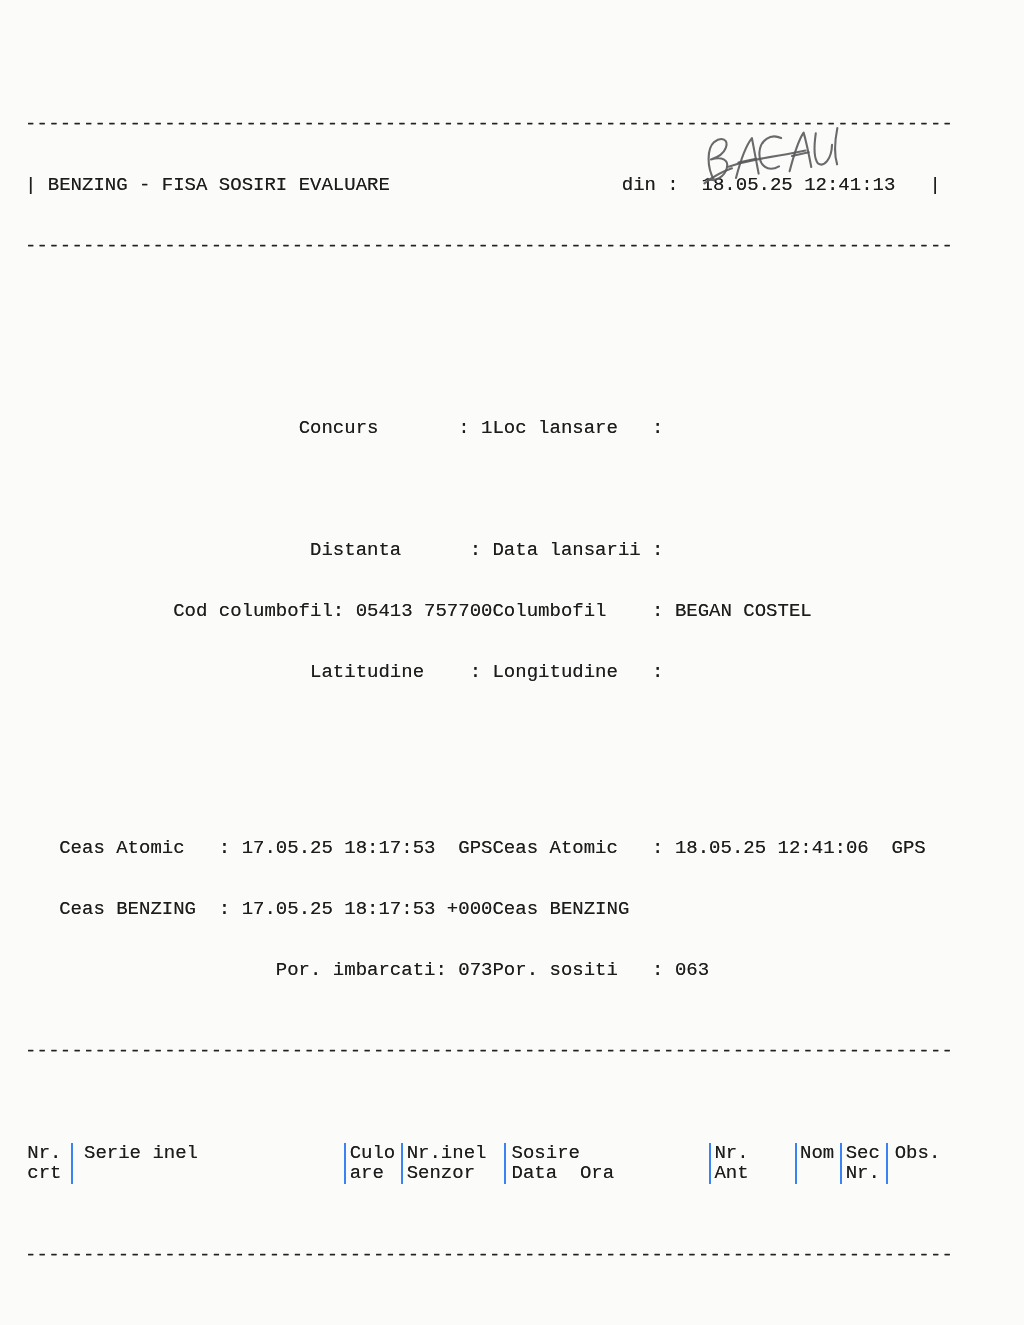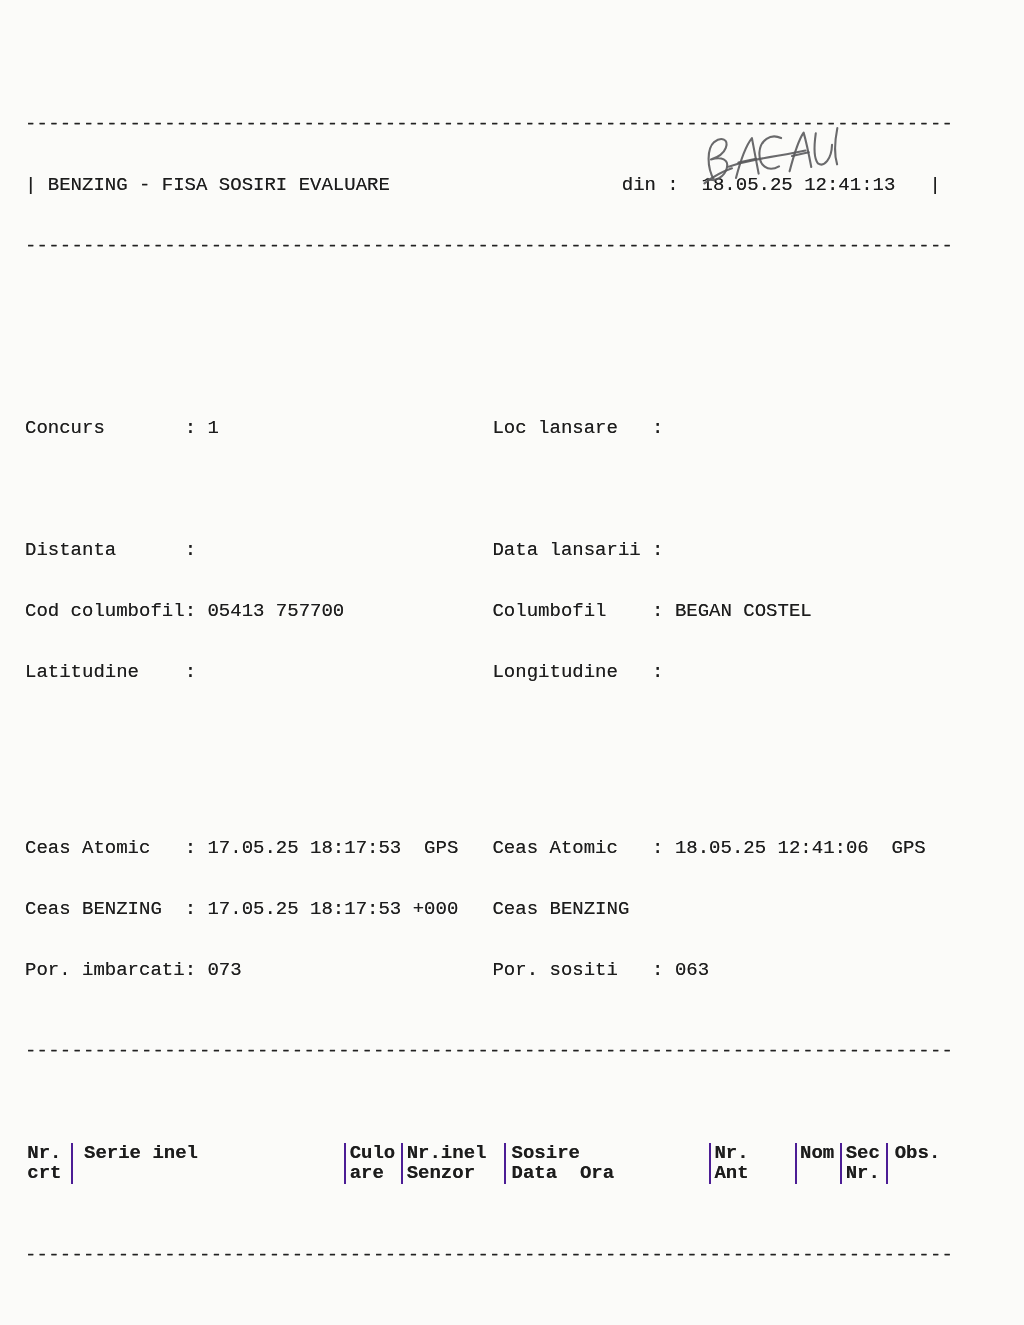--- a/index.html
+++ b/index.html
@@ -22,26 +22,26 @@
   
   .titlebar{display:flex;}
   .pipe::before{content:"|";}
   .titlebar .title{padding-left:1ch;}
   .titlebar .right{margin-left:auto;display:flex;}
   .titlebar .right .dt{margin-left:2ch;}
   .titlebar .right .endpipe{margin-left:3ch;}
 
   
   .twocol{display:flex;}
-  .twocol .half-l{width:41ch;display:flex;flex:none;}
+  .twocol .half-l{width:41ch;display:flex;flex:none;justify-content:flex-end;}
   .twocol .half-r{display:flex;flex:none;}
   .lbl{display:inline-block;width:14ch;flex:none;}
   .colon-val::before{content:": ";}
-  .cell{flex:none;box-sizing:border-box;overflow:hidden;font-weight:bold;}
-  .cell + .cell{border-left:2px solid #4c1d95;}
+  .cell{flex:none;box-sizing:border-box;overflow:hidden;}
+  .cell + .cell{border-left:2px solid #3b82f6;}
   .c-nr{width:4ch;padding-left:.2ch;}
   .c-serie{width:24ch;}
   .c-color{width:5ch;padding-left:.3ch;}
   .c-sensor{width:9ch;padding-left:.3ch;}
   .c-sosire{width:18ch;padding-left:.5ch;}
   .c-ant{width:4ch;text-align:center;}
   .c-nom{width:4ch;text-align:center;margin-left:40px;}
   .c-sec{width:4ch;padding-left:.3ch;}
   .c-obs{width:8ch;padding-left:.6ch;}
   .hrow{display:flex;}

